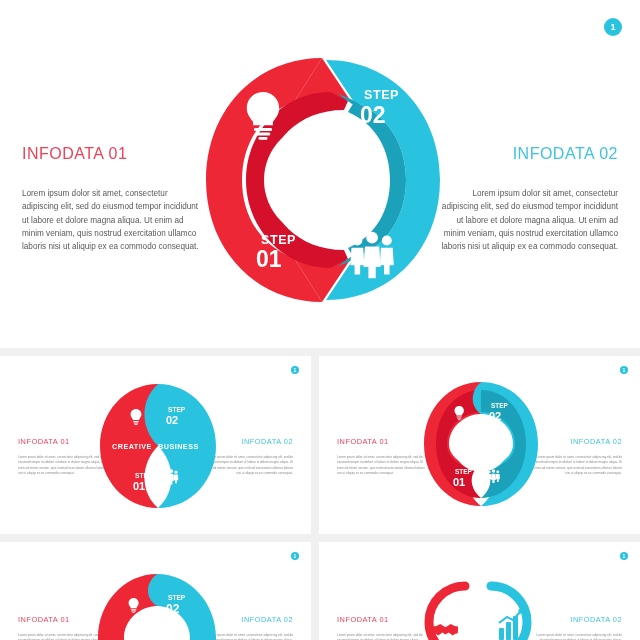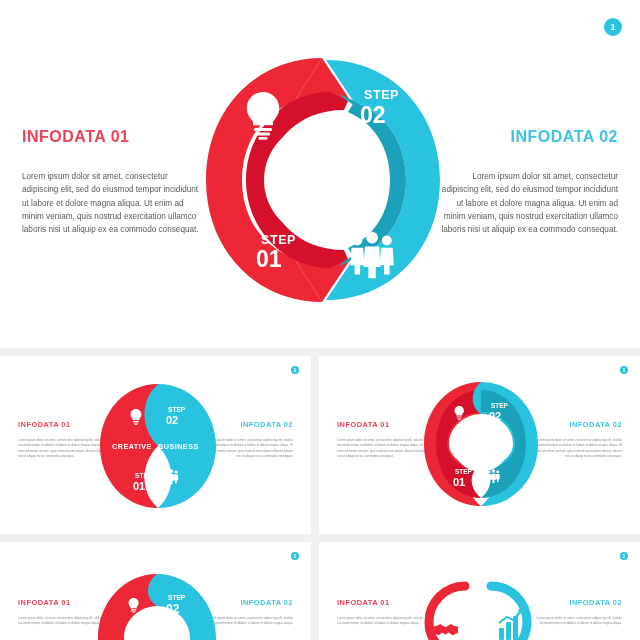--- a/index.html
+++ b/index.html
@@ -39,22 +39,23 @@
     line-height: 1;
     display: flex;
     align-items: center;
     justify-content: center;
   }
   .badge-lg { width: 18px; height: 18px; font-size: 9px; right: 18px; top: 18px; }
   .badge-sm { width: 8px;  height: 8px;  font-size: 5px; right: 12px; top: 10px; }
 
   
   .info-head {
-    font-weight: bold;
+    font-weight: normal;
     letter-spacing: .5px;
+    margin-top: 17px;
   }
 
   .hero-left {
     position: absolute;
     left: 22px;
     top: 128px;
     width: 180px;
     text-align: left;
   }
   .hero-right {

